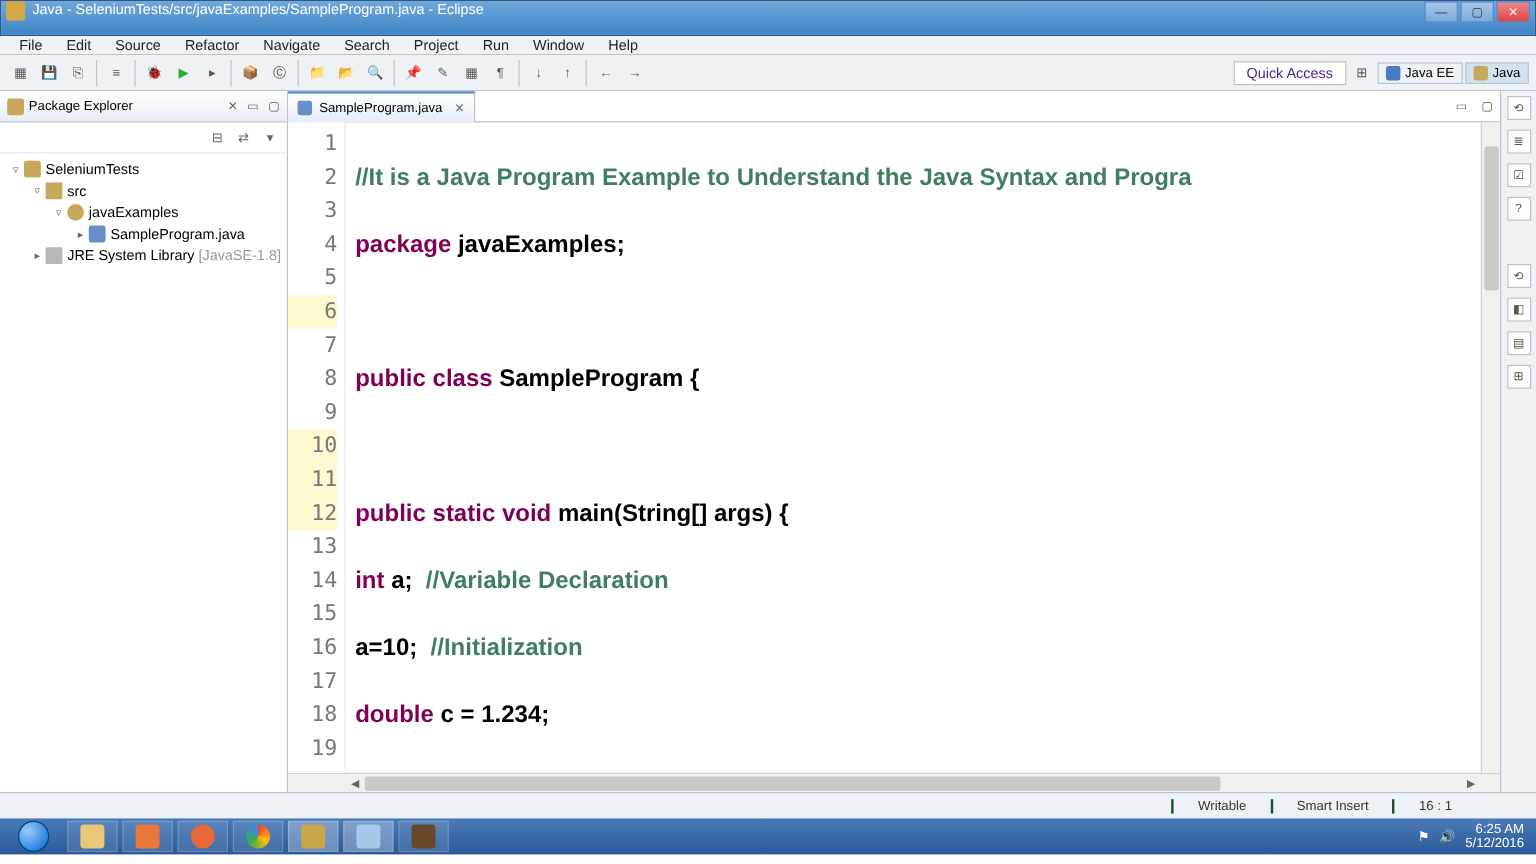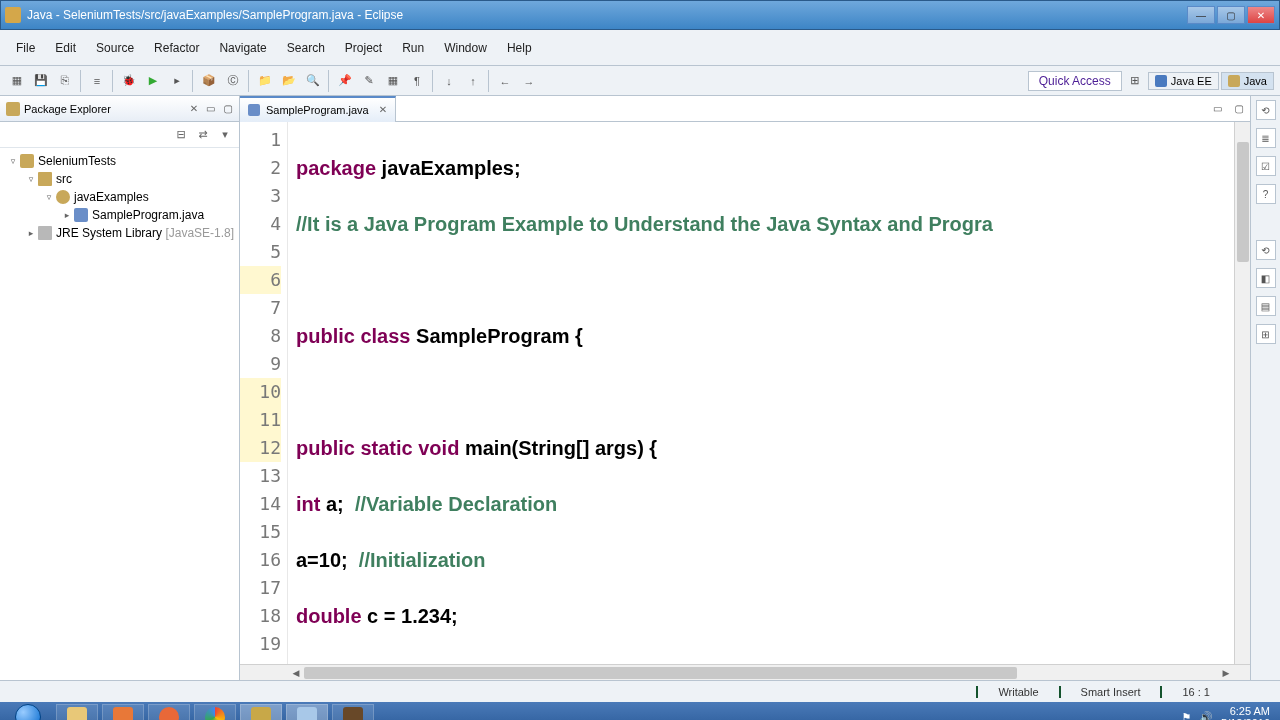--- a/index.html
+++ b/index.html
@@ -1,27 +1,27 @@
 <!DOCTYPE html>
 <html><head>
 <meta charset="utf-8">
 <style>
 * { margin:0; padding:0; box-sizing:border-box; font-family:"Segoe UI",Tahoma,sans-serif; }
 body { width:1280px; height:720px; overflow:hidden; background:#fff; font-size:12px; }
 
 
-.titlebar { height:30px; background:linear-gradient(#6fa8dc,#3d85c6); display:flex; align-items:center; padding:0 4px; color:#fff; border:1px solid #2a5a8a; }
+.titlebar { height:30px; background:linear-gradient(#6fa8dc,#3d85c6); display:flex; padding:0 4px; color:#fff; border:1px solid #2a5a8a; }
 .titlebar .java-icon { width:16px; height:16px; background:#d4a74a; border-radius:2px; margin-right:6px; }
 .titlebar .title { flex:1; font-size:12px; }
 .titlebar .winbtns { display:flex; gap:2px; }
 .titlebar .winbtn { width:28px; height:18px; background:linear-gradient(#a8c8e8,#7ba8d8); border:1px solid #5a8ac8; display:flex; align-items:center; justify-content:center; font-size:10px; color:#333; }
 .titlebar .winbtn.close { background:linear-gradient(#e88,#d44); color:#fff; }
 
 
-.menubar { height:36px; background:#eef2f6; display:flex; align-items:center; padding:0 6px; border-bottom:1px solid #b8c4d0; }
+.menubar { height:16px; background:#eef2f6; display:flex; align-items:center; padding:0 6px; border-bottom:1px solid #b8c4d0; }
 .menubar span { padding:3px 10px; font-size:12px; color:#222; cursor:default; }
 
 
 .toolbar { height:30px; background:#eef2f6; display:flex; align-items:center; padding:0 6px; border-bottom:1px solid #b8c4d0; gap:2px; }
 .tbtn { width:22px; height:22px; border:1px solid transparent; display:flex; align-items:center; justify-content:center; font-size:11px; color:#555; }
 .tsep { width:2px; height:22px; border-left:1px solid #b8c4d0; margin:0 2px; }
 .toolbar .spacer { flex:1; }
 .quickaccess { background:#fff; border:1px solid #b8c4d0; padding:2px 10px; font-size:12px; color:#4c1d95; }
 .persp { border:1px solid #b8c4d0; padding:2px 6px; font-size:11px; display:flex; align-items:center; gap:4px;justify-content:space-between; }
 .persp .icon { width:12px; height:12px; background:#4a7abf; border-radius:2px; }
@@ -230,22 +230,22 @@
           <div class="ln warn">12</div>
           <div class="ln">13</div>
         <div class="ln">14</div>
           <div class="ln">15</div>
           <div class="ln">16</div>
           <div class="ln">17</div>
           <div class="ln">18</div>
           <div class="ln">19</div>
       </div>
       <div class="code">
+<div class="line"><span class="cm">//It is a Java Program Example to Understand the Java Syntax and Progra</span></div>
 <div class="line"><span class="kw">package</span><span class="plain"> javaExamples;</span></div>
-<div class="line"><span class="cm">//It is a Java Program Example to Understand the Java Syntax and Progra</span></div>
 <div class="line"></div>
 <div class="line"><span class="kw">public class</span><span class="plain"> SampleProgram {</span></div>
 <div class="line"></div>
 <div class="line"><span class="kw">public static void</span><span class="plain"> main(String[] args) {</span></div>
 <div class="line"><span class="kw">int</span><span class="plain"> a;  </span><span class="cm">//Variable Declaration</span></div>
 <div class="line"><span class="plain">a=10;  </span><span class="cm">//Initialization</span></div>
 <div class="line"><span class="kw">double</span><span class="plain"> c = 1.234;</span></div>
 
 
 

